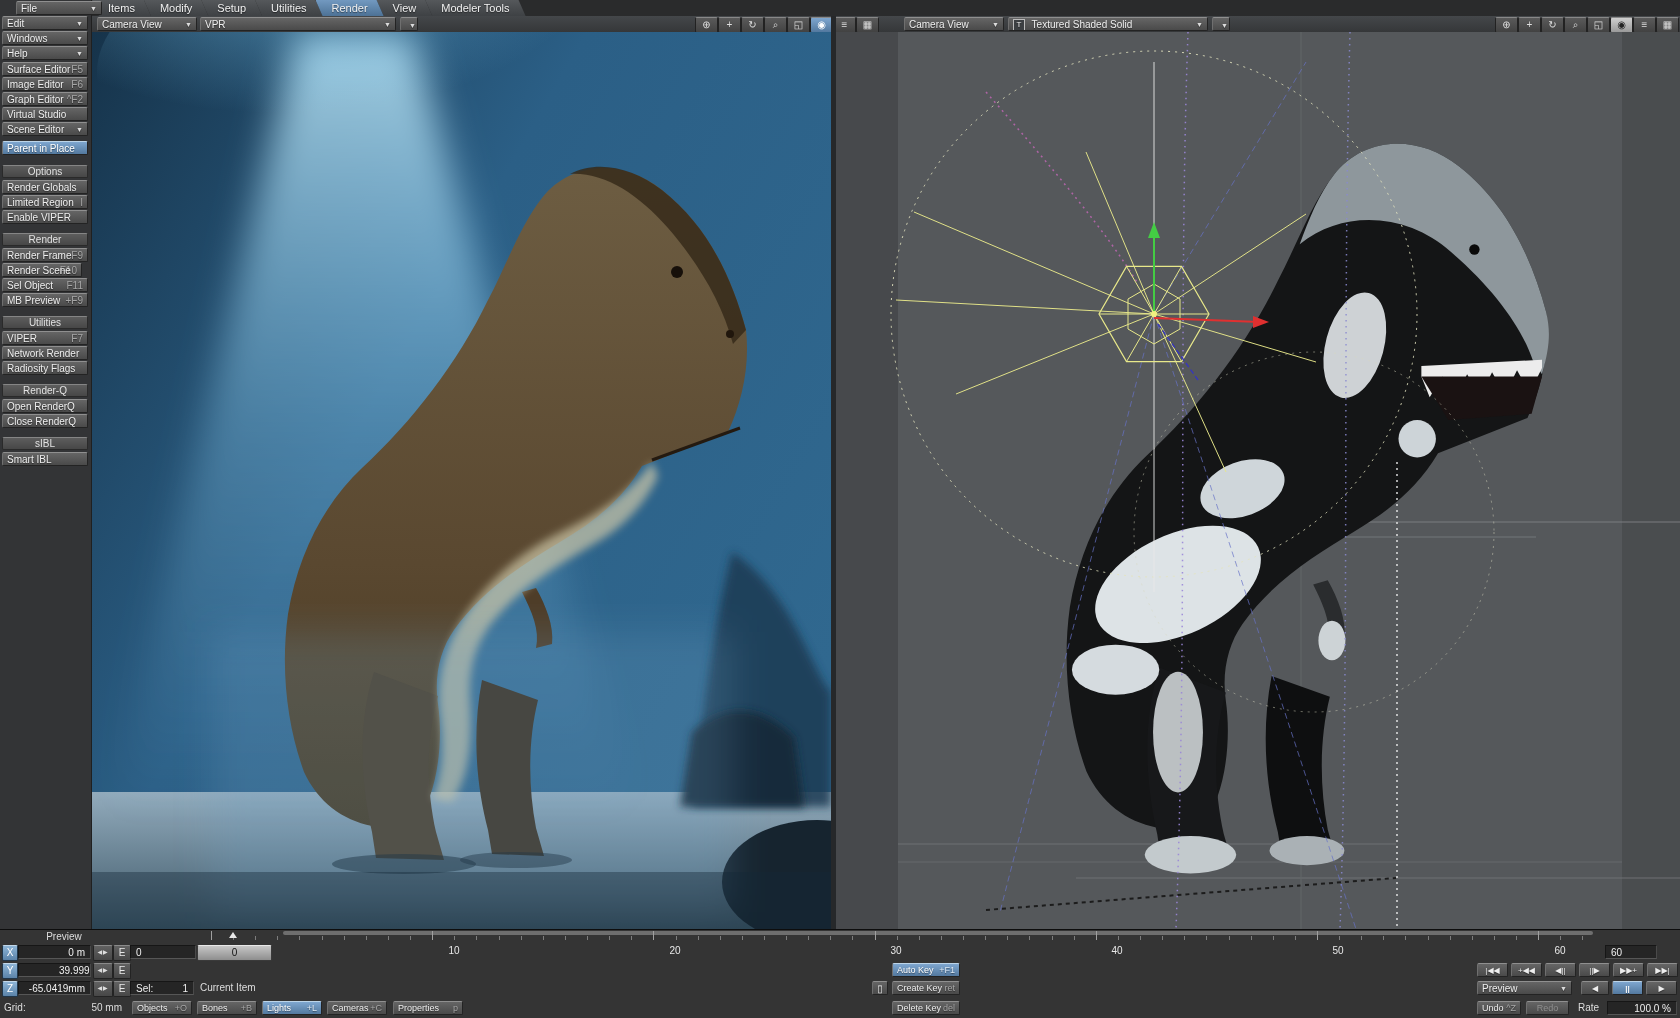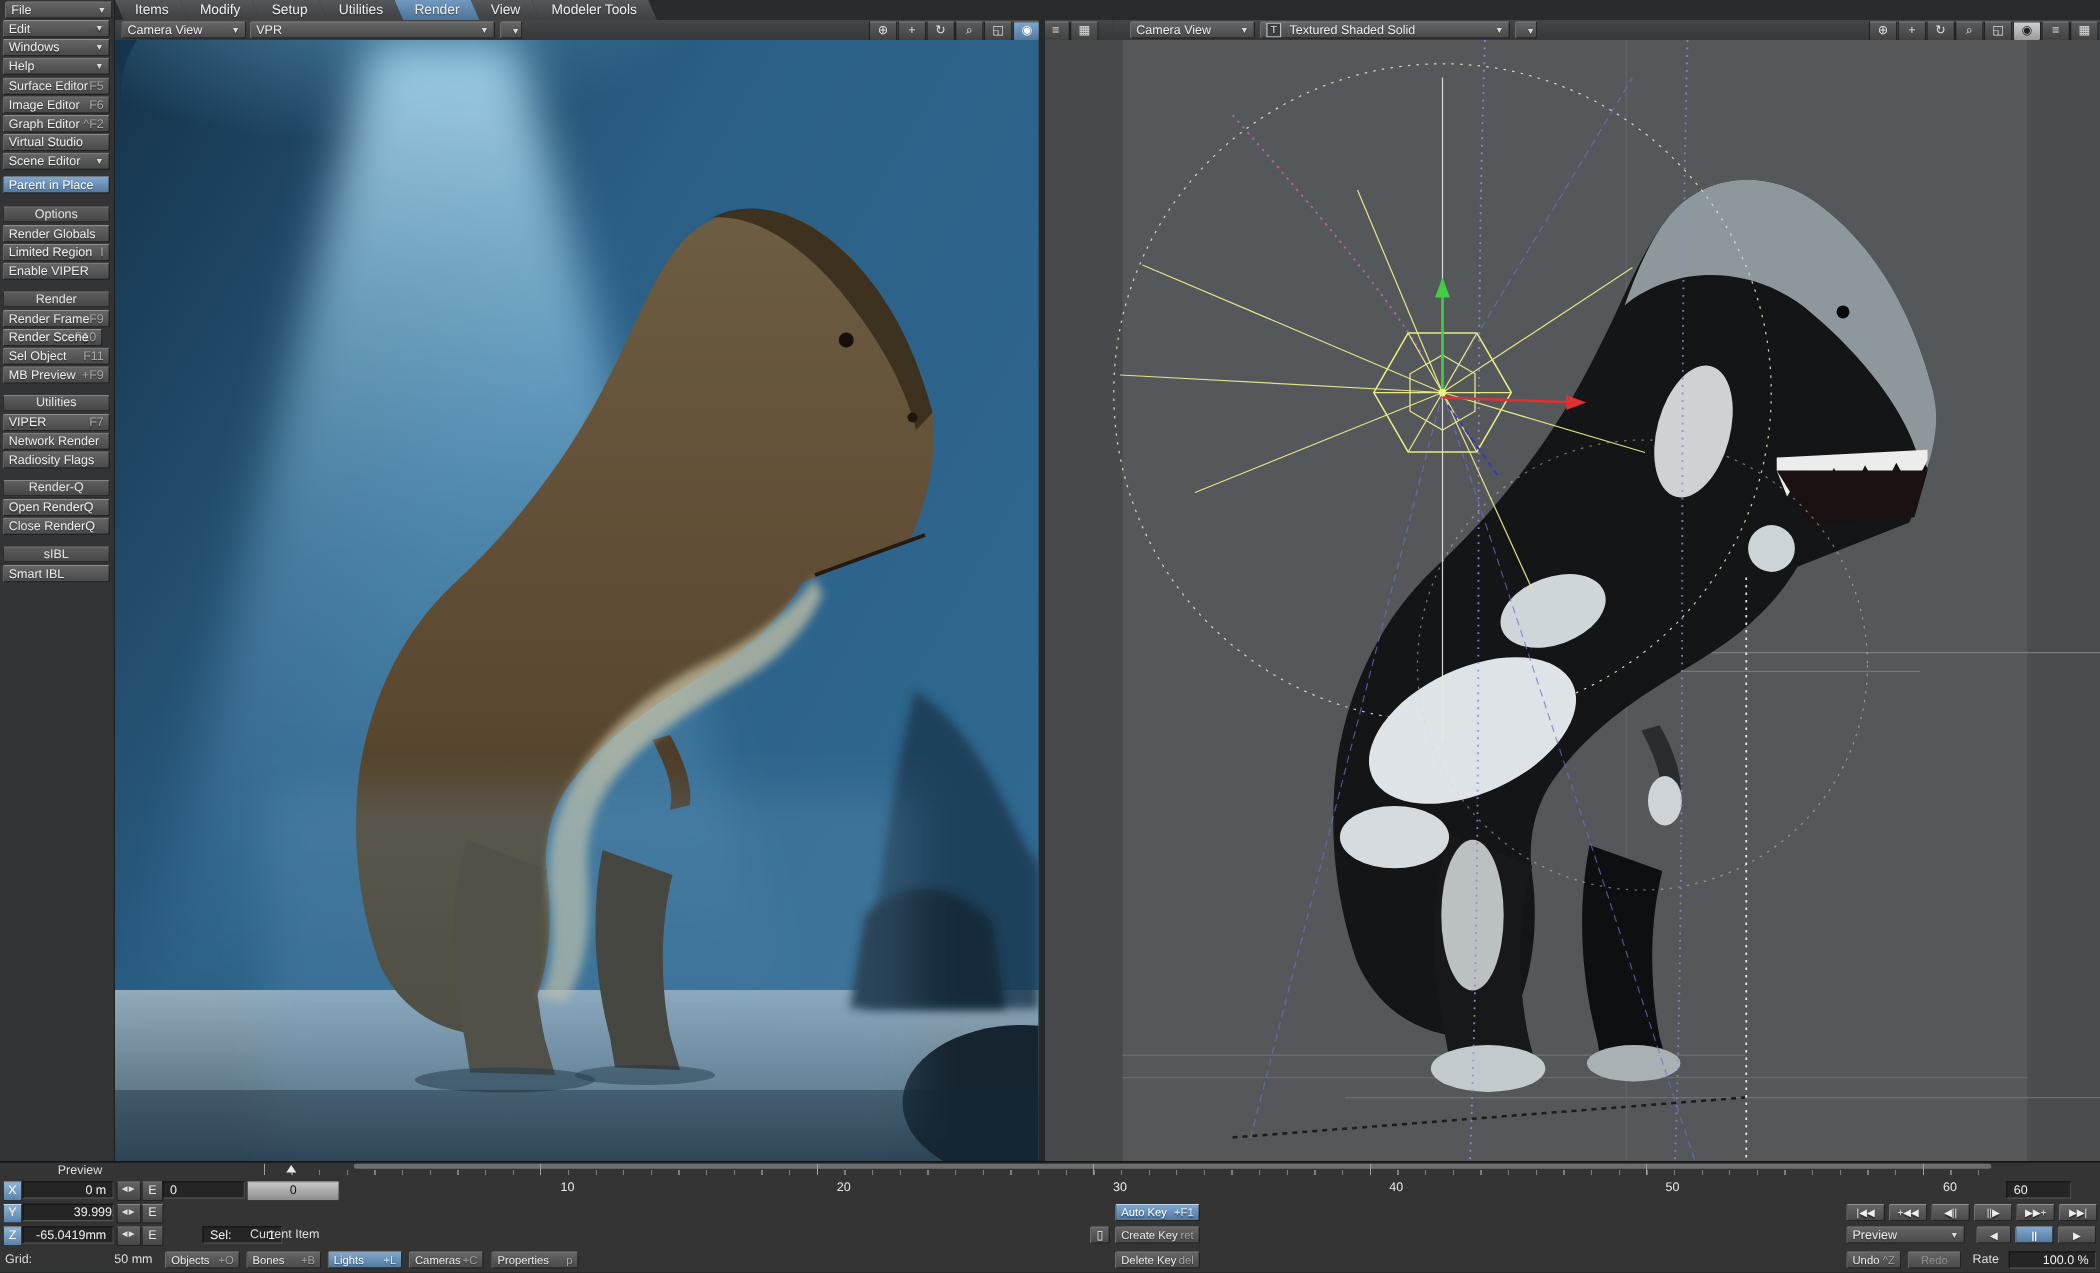--- a/index.html
+++ b/index.html
@@ -68,21 +68,21 @@
     <div class="tab">Modify</div>
     <div class="tab">Setup</div>
     <div class="tab">Utilities</div>
     <div class="tab active">Render</div>
     <div class="tab">View</div>
     <div class="tab">Modeler Tools</div>
   </div>
 
   <div class="abs" style="left:0;top:0;width:92px;height:1018px;background:#333436;border-right:1px solid #202020;"></div>
 
-  <div class="btn" style="left:4px;top:1px;width:86px;">
+  <div class="btn" style="left:16px;top:1px;width:86px;">
     <span class="arr">▼</span>
     <span>File</span></div>
   <div class="btn" style="left:2px;top:16px;width:86px;">
     <span class="arr">▼</span>
     <span>Edit</span></div>
   <div class="btn" style="left:2px;top:31px;width:86px;">
     <span class="arr">▼</span>
     <span>Windows</span></div>
   <div class="btn" style="left:2px;top:46px;width:86px;">
     <span class="arr">▼</span>
@@ -347,21 +347,21 @@
     <div class="btn tbtn" style="left:1511px;top:33px;width:31px;">+◀◀</div>
     <div class="btn tbtn" style="left:1545px;top:33px;width:31px;">◀||</div>
     <div class="btn tbtn" style="left:1579px;top:33px;width:31px;">||▶</div>
     <div class="btn tbtn" style="left:1613px;top:33px;width:31px;">▶▶+</div>
     <div class="btn tbtn" style="left:1647px;top:33px;width:31px;">▶▶|</div>
 
     <div class="axisbtn" style="left:2px;top:51px;">Z</div>
     <div class="field right" style="left:18px;top:51px;width:73px;">-65.0419mm</div>
     <div class="spin" style="left:93px;top:51px;">◀▶</div>
     <div class="ebtn" style="left:113px;top:51px;">E</div>
-    <div class="field" style="left:130px;top:51px;width:64px;margin-left:32px;">
+    <div class="field" style="left:130px;top:51px;width:64px;">
       <span>Sel:</span><span style="float:right;">1</span></div>
     <div class="lab" style="left:200px;top:51px;">Current Item</div>
     <div class="btn" style="left:872px;top:51px;width:16px;text-align:center;padding:0;">▯</div>
     <div class="btn keybtn" style="left:892px;top:51px;width:68px;">
       <span class="sc">ret</span><span>Create Key</span></div>
     <div class="btn" style="left:1477px;top:51px;width:95px;">
       <span class="arr">▼</span>
       <span>Preview</span></div>
     <div class="btn tbtn" style="left:1581px;top:51px;width:28px;">◀</div>
     <div class="btn blue tbtn" style="left:1612px;top:51px;width:31px;font-weight:bold;">||</div>

